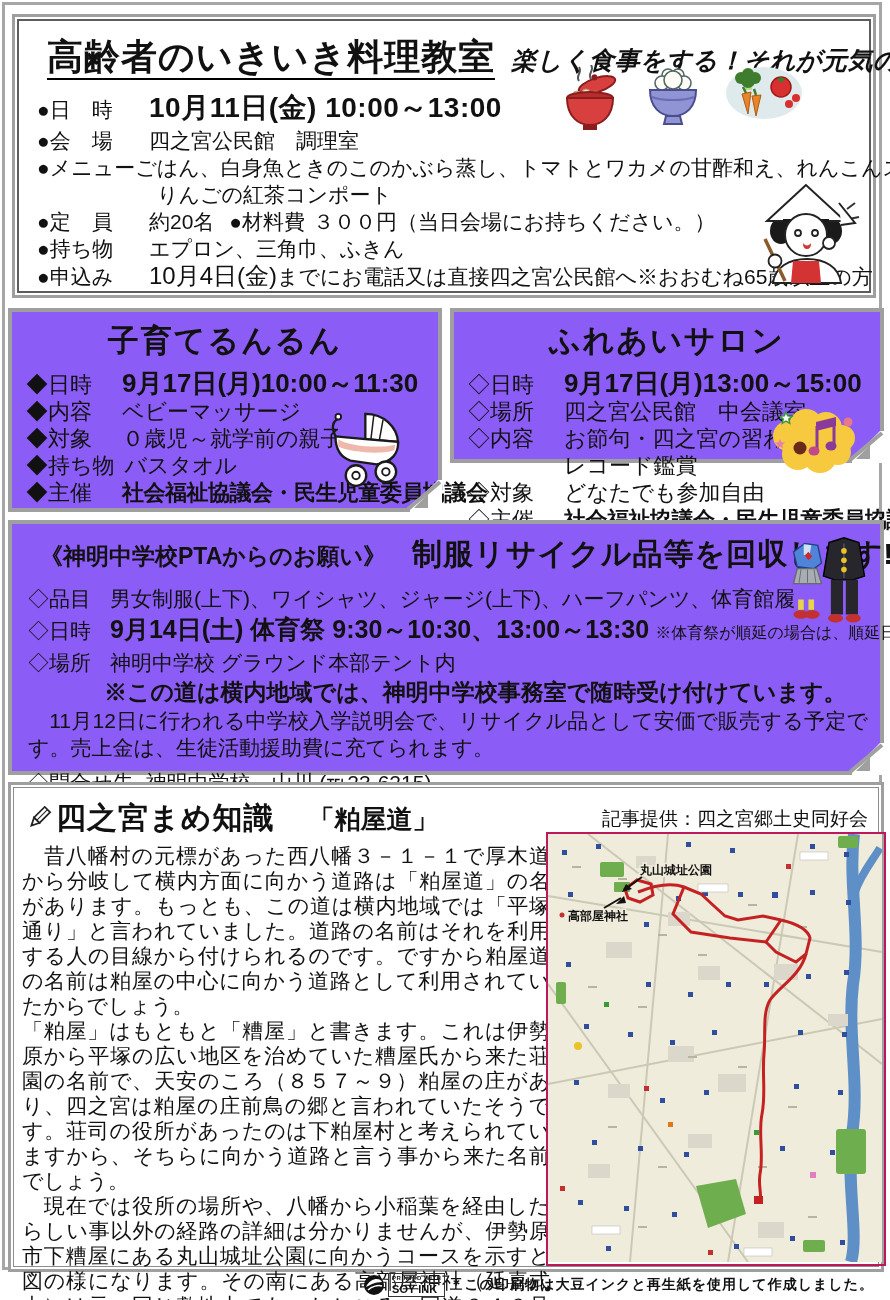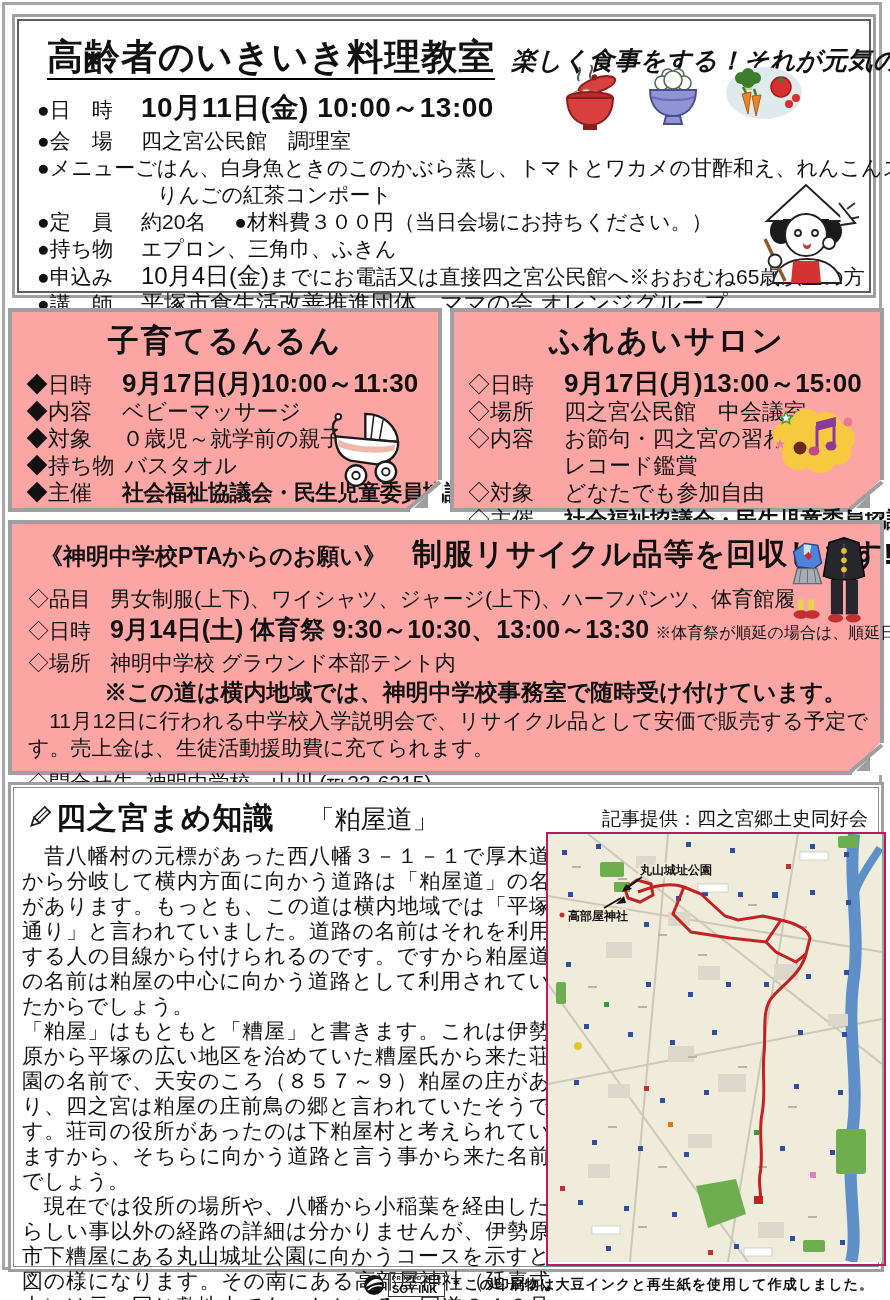--- a/index.html
+++ b/index.html
@@ -9,31 +9,31 @@
   
   .pageframe { position:absolute; left:2px; top:2px; width:880px; height:1268px;
                border:3px solid #a6a6a6; box-sizing:border-box; pointer-events:none; }
 
   
   .dblbox { position:absolute; border:3px solid #9f9f9f; background:#fff; box-sizing:border-box; padding:2px; }
   .dblbox-inner { position:relative; width:100%; height:100%; border:2px solid #5d5d5d; box-sizing:border-box; background:#fff; }
   .dblbox.litein .dblbox-inner { border:1px solid #8c8c8c; }
 
   
-  .foldbox { position:absolute; border:4px solid #9f9f9f; background:#fca5a5; box-sizing:border-box; }
+  .foldbox { position:absolute; border:4px solid #9f9f9f; background:#8b5cf6; box-sizing:border-box; }
   .foldsvg { position:absolute; right:-4px; bottom:-4px; width:36px; height:32px; }
 
   
   .cook-inner { padding:8px 16px 4px 18px; }
   .c-titlerow { white-space:nowrap; margin:4px 0 10px 10px; }
   .c-title { font-size:36px; font-weight:bold; letter-spacing:1px; border-bottom:2px solid #000; padding-bottom:1px; }
   .c-sub { font-size:25px; font-weight:bold; font-style:italic; margin-left:16px; letter-spacing:0.5px; }
   .row { font-size:21px; line-height:27px; white-space:nowrap; }
   .row .lbl { display:inline-block; min-width:104px; }
-  .row .val { margin-left:0; }
+  .row .val { margin-left:8px; }
   .row .big { font-size:28px; font-weight:bold; line-height:32px; letter-spacing:0.5px; }
   .row .bold { font-weight:normal; }
   .row.ind { padding-left:120px; }
   .foodicons { position:absolute; top:44px; right:66px; display:flex; gap:24px; align-items:flex-start; }
   .cookgirl { position:absolute; right:6px; bottom:2px; }
 
   
   .ev-inner { padding:6px 14px; }
   .ev-title { text-align:center; font-size:31px; font-weight:bold; letter-spacing:2px; margin:2px 0 8px; }
   .krow { font-size:22px; line-height:27px; white-space:nowrap; }
@@ -56,21 +56,21 @@
   .prow .pbig { font-size:25px; font-weight:bold; }
   .prow .psmall { font-size:16px; margin-left:6px; }
   .p-note { font-size:23px; font-weight:bold; padding-left:76px; line-height:30px; }
   .p-para { font-size:21px; line-height:27px; white-space:normal; width:840px; text-align:justify; }
   .uniforms { position:absolute; right:8px; top:6px; }
 
   
   .m-inner { padding:6px 10px; }
   .m-titlerow { white-space:nowrap; margin:4px 0 6px 2px; }
   .m-title { font-size:30px; font-weight:bold; letter-spacing:1px; }
-  .m-sub { font-size:26px; font-weight:normal; margin-left:34px; }
+  .m-sub { font-size:26px; font-weight:bold; margin-left:34px; }
   .m-credit { position:absolute; right:10px; top:18px; font-size:19px; }
   .m-text { position:absolute; left:8px; top:56px; width:528px;
             font-family:"Liberation Serif", serif; font-size:21px; line-height:25px;
             text-align:justify; }
   .m-text p { margin:0; }
   .mapwrap { position:absolute; left:532px; top:44px; width:336px; height:430px;
              border:2px solid #be185d; }
   .pencil { display:inline-block; vertical-align:-3px; margin-right:4px; }
 
   
@@ -101,30 +101,27 @@
       <div class="row">
         <span class="lbl">●会　場</span><span class="val">四之宮公民館　調理室</span>
       </div>
       <div class="row">
         <span>●メニュー</span><span>ごはん、白身魚ときのこのかぶら蒸し、トマトとワカメの甘酢和え、れんこんスープ、</span>
       </div>
       <div class="row ind">
         <span>りんごの紅茶コンポート</span>
       </div>
       <div class="row">
-        <span class="lbl">●定　員</span><span class="val">約20名</span><span style="margin-left:28px;">●材料費</span><span class="val">３００円（当日会場にお持ちください。）</span>
+        <span class="lbl">●定　員</span><span class="val">約20名</span><span style="margin-left:15px;">●材料費</span><span class="val">３００円（当日会場にお持ちください。）</span>
       </div>
       <div class="row">
         <span class="lbl">●持ち物</span><span class="val">エプロン、三角巾、ふきん</span>
       </div>
       <div class="row">
         <span class="lbl">●申込み</span><span class="val bold" style="font-size:24px;">10月4日(金)</span><span>までにお電話又は直接四之宮公民館へ※おおむね65歳以上の方</span>
-      </div>
-      <div class="row">
-        <span class="lbl">●講　師</span><span class="val bold" style="font-size:23px;">平塚市食生活改善推進団体　ママの会 オレンジグループ</span>
       </div>
 
       <div class="foodicons">
 
         <svg width="62" height="66" viewBox="0 0 62 66">
           <path d="M20,16 C16,10 24,8 20,2" stroke="#555" stroke-width="2" fill="none"></path>
           <path d="M32,14 C28,8 36,6 32,0" stroke="#555" stroke-width="2" fill="none"></path>
           <g transform="rotate(-18 38 20)">
             <ellipse cx="38" cy="20" rx="19" ry="7" fill="#d84040" stroke="#8a1d1d" stroke-width="2"></ellipse>
             <circle cx="38" cy="12" r="3" fill="#8a1d1d"></circle>
@@ -214,21 +211,21 @@
         <circle cx="62" cy="68" r="4" fill="none" stroke="#1a1a1a" stroke-width="2"></circle>
       </svg>
     </div>
     <svg class="foldsvg" viewBox="0 0 36 32">
       <polygon points="4,32 36,32 36,0 32,0 4,28" fill="#fff"></polygon>
       <line x1="2" y1="29" x2="34" y2="2" stroke="#9f9f9f" stroke-width="4"></line>
       <polygon points="8,28 22,28 22,14" fill="#9f9f9f"></polygon>
     </svg>
   </div>
 
-  <div class="foldbox" style="left:450px; top:308px; width:434px; height:204px;">
+  <div class="foldbox" style="left:450px; top:308px; width:434px; height:155px;">
     <div class="ev-inner">
       <div class="ev-title">ふれあいサロン</div>
       <div class="krow"><span class="lbl">◇日時</span><span class="val kbig">9月17日(月)13:00～15:00</span></div>
       <div class="krow"><span class="lbl">◇場所</span><span class="val">四之宮公民館　中会議室</span></div>
       <div class="krow"><span class="lbl">◇内容</span><span class="val">お節句・四之宮の習わし</span></div>
       <div class="krow kind"><span>レコード鑑賞</span></div>
       <div class="krow"><span class="lbl">◇対象</span><span class="val">どなたでも参加自由</span></div>
       <div class="krow"><span class="lbl">◇主催</span><span class="val kbold">社会福祉協議会・民生児童委員協議会</span></div>
     </div>
     <div class="musicblob">

